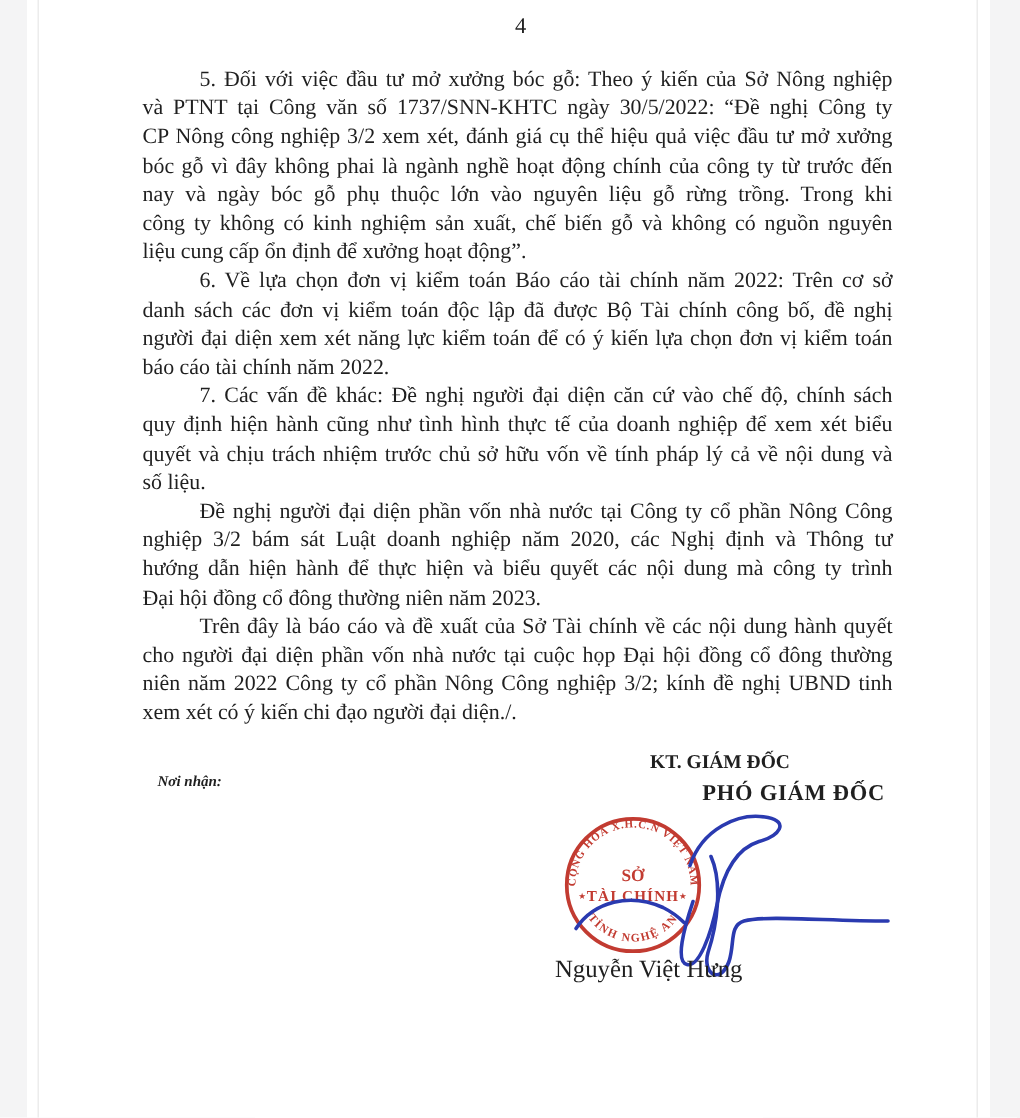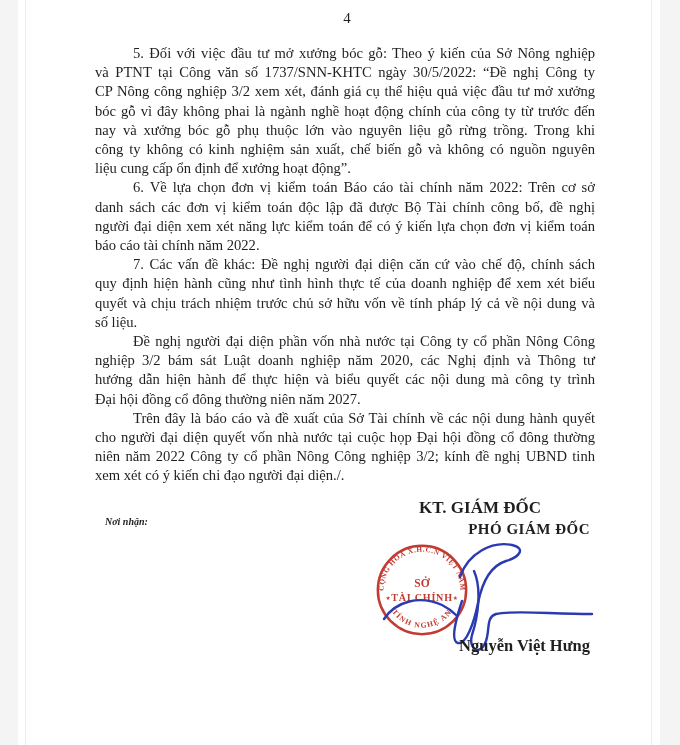--- a/index.html
+++ b/index.html
@@ -30,69 +30,69 @@
   .line.last{text-align-last:left;}
   .recipients{
     position:absolute;left:87px;top:514px;
     font-size:10px;line-height:16.3px;
   }
   .recipients .heading{font-weight:bold;font-style:italic;}
   .sign-titles{
     position:absolute;left:352px;top:497px;width:220px;
     text-align:center;font-weight:bold;
   }
-  .sign-titles .t1{font-size:17px;line-height:21px;}
+  .sign-titles .t1{font-size:13px;line-height:21px;}
   .sign-titles .t2{font-size:15px;line-height:22px;letter-spacing:.5px;text-align:right;}
   .stamp{position:absolute;left:356px;top:542px;width:96px;height:96px;}
   .signature{position:absolute;left:322px;top:535px;width:260px;height:132px;}
   .signer-name{
     position:absolute;left:352px;top:636px;width:220px;
-    text-align:right;font-weight:bold;font-size:16.5px;
+    text-align:left;font-weight:normal;font-size:16.5px;
   }
 </style>
 </head>
 <body>
 
 <div class="page">
   <div class="edge-line left"></div>
   <div class="edge-line right"></div>
 
   <div class="page-number">4</div>
 
   <div class="doc-body">
       <div class="para">
         <div class="line first">5. Đối với việc đầu tư mở xưởng bóc gỗ: Theo ý kiến của Sở Nông nghiệp</div>
         <div class="line">và PTNT tại Công văn số 1737/SNN-KHTC ngày 30/5/2022: “Đề nghị Công ty</div>
         <div class="line">CP Nông công nghiệp 3/2 xem xét, đánh giá cụ thể hiệu quả việc đầu tư mở xưởng</div>
         <div class="line">bóc gỗ vì đây không phai là ngành nghề hoạt động chính của công ty từ trước đến</div>
-        <div class="line">nay và xưởng bóc gỗ phụ thuộc lớn vào nguyên liệu gỗ rừng trồng. Trong khi</div>
+        <div class="line">nay và ngày bóc gỗ phụ thuộc lớn vào nguyên liệu gỗ rừng trồng. Trong khi</div>
         <div class="line">công ty không có kinh nghiệm sản xuất, chế biến gỗ và không có nguồn nguyên</div>
         <div class="line last">liệu cung cấp ổn định để xưởng hoạt động”.</div>
       </div>
       <div class="para">
         <div class="line first">6. Về lựa chọn đơn vị kiểm toán Báo cáo tài chính năm 2022: Trên cơ sở</div>
         <div class="line">danh sách các đơn vị kiểm toán độc lập đã được Bộ Tài chính công bố, đề nghị</div>
         <div class="line">người đại diện xem xét năng lực kiểm toán để có ý kiến lựa chọn đơn vị kiểm toán</div>
         <div class="line last">báo cáo tài chính năm 2022.</div>
       </div>
       <div class="para">
         <div class="line first">7. Các vấn đề khác: Đề nghị người đại diện căn cứ vào chế độ, chính sách</div>
         <div class="line">quy định hiện hành cũng như tình hình thực tế của doanh nghiệp để xem xét biểu</div>
         <div class="line">quyết và chịu trách nhiệm trước chủ sở hữu vốn về tính pháp lý cả về nội dung và</div>
         <div class="line last">số liệu.</div>
       </div>
       <div class="para">
         <div class="line first">Đề nghị người đại diện phần vốn nhà nước tại Công ty cổ phần Nông Công</div>
         <div class="line">nghiệp 3/2 bám sát Luật doanh nghiệp năm 2020, các Nghị định và Thông tư</div>
         <div class="line">hướng dẫn hiện hành để thực hiện và biểu quyết các nội dung mà công ty trình</div>
-        <div class="line last">Đại hội đồng cổ đông thường niên năm 2027.</div>
+        <div class="line last">Đại hội đồng cổ đông thường niên năm 2023.</div>
       </div>
       <div class="para">
         <div class="line first">Trên đây là báo cáo và đề xuất của Sở Tài chính về các nội dung hành quyết</div>
-        <div class="line">cho người đại diện quyết vốn nhà nước tại cuộc họp Đại hội đồng cổ đông thường</div>
+        <div class="line">cho người đại diện phần vốn nhà nước tại cuộc họp Đại hội đồng cổ đông thường</div>
         <div class="line">niên năm 2022 Công ty cổ phần Nông Công nghiệp 3/2; kính đề nghị UBND tinh</div>
         <div class="line last">xem xét có ý kiến chi đạo người đại diện./.</div>
       </div>
     </div>
 
   <div class="recipients">
     <div class="heading">Nơi nhận:</div>
   </div>
 
   <div class="sign-titles">

